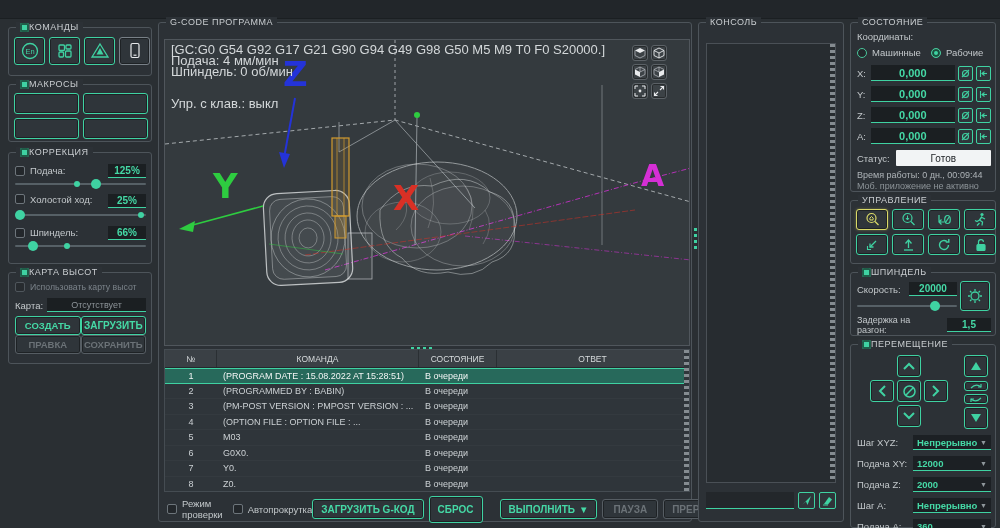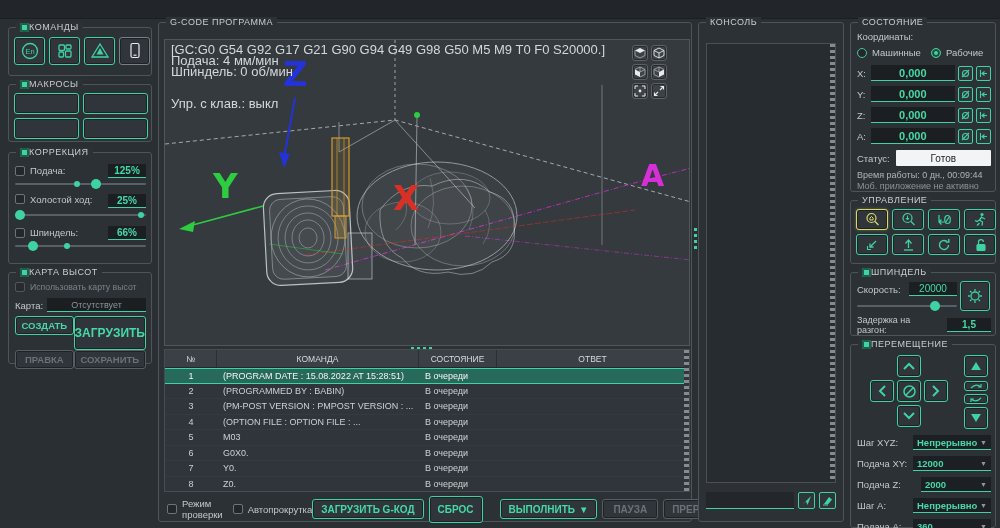--- a/index.html
+++ b/index.html
@@ -179,21 +179,21 @@
     <div style="position:absolute;left:6px;top:9px;display:flex;align-items:center;gap:5px;">
       <span class="cb" style="opacity:.55;"></span>
       <span class="lbl dim" style="font-size:8.7px;">Использовать карту высот</span>
     </div>
     <div style="position:absolute;left:6px;top:25px;display:flex;align-items:center;gap:4px;width:131px;">
       <span class="lbl">Карта:</span>
       <span class="field dim" style="flex:1;height:14px;font-size:9px;">Отсутствует</span>
     </div>
     <div style="position:absolute;left:6px;top:43px;width:131px;display:grid;grid-template-columns:1fr 1fr;gap:0;">
       <div class="btn" style="height:19px;font-size:9.5px;">СОЗДАТЬ</div>
-      <div class="btn" style="height:34px;font-size:12px;">ЗАГРУЗИТЬ</div>
+      <div class="btn" style="height:19px;font-size:10px;">ЗАГРУЗИТЬ</div>
       <div class="btn disabled" style="height:19px;font-size:9.5px;">ПРАВКА</div>
       <div class="btn disabled" style="height:19px;font-size:9.5px;">СОХРАНИТЬ</div>
     </div>
   </div>
 
   <div class="panel" style="left:158px;top:22px;width:534px;height:500px;">
     <div class="ptitle">
         <span>G-CODE ПРОГРАММА</span>
       </div>
 
@@ -629,21 +629,21 @@
     </div>
   </div>
 
   <div class="panel" style="left:850px;top:272px;width:146px;height:64px;">
     <div class="ptitle">
         <span class="toggle"></span>
         <span>ШПИНДЕЛЬ</span>
       </div>
     <div style="position:absolute;left:6px;top:9px;display:flex;align-items:center;gap:5px;width:100px;">
       <span class="lbl" style="flex:1;">Скорость:</span>
-      <span class="field" style="width:48px;height:14px;font-weight:normal;">20000</span>
+      <span class="field" style="width:48px;height:14px;font-weight:bold;">20000</span>
     </div>
     <div class="sqbtn" style="position:absolute;right:5px;top:8px;width:30px;height:30px;">
       <svg class="ic" width="18" height="18" viewBox="0 0 18 18" fill="none" stroke="#3fd2a2" stroke-width="1.3">
           <circle cx="9" cy="9" r="4"></circle>
           <path d="M9 2 V4 M9 14 V16 M2 9 H4 M14 9 H16 M4 4 L5.5 5.5 M12.5 12.5 L14 14 M14 4 L12.5 5.5 M5.5 12.5 L4 14"></path>
         </svg>
     </div>
     <div class="slider" style="position:absolute;left:6px;top:27px;width:100px;">
       <span class="track"></span>
         <span class="handle" style="left:78%;"></span>
@@ -721,21 +721,21 @@
         </div>
 
         <div style="display:flex;align-items:center;gap:4px;margin-bottom:6px;">
           <span class="lbl" style="width:52px;flex:none;">Подача XY:</span>
           <div class="dd" style="flex:1;">
             <span>12000</span>
             <span class="caret">▼</span>
           </div>
         </div>
 
-        <div style="display:flex;align-items:center;gap:12px;margin-bottom:6px;">
+        <div style="display:flex;align-items:center;gap:4px;margin-bottom:6px;">
           <span class="lbl" style="width:52px;flex:none;">Подача Z:</span>
           <div class="dd" style="flex:1;">
             <span>2000</span>
             <span class="caret">▼</span>
           </div>
         </div>
 
         <div style="display:flex;align-items:center;gap:4px;margin-bottom:6px;">
           <span class="lbl" style="width:52px;flex:none;">Шаг A:</span>
           <div class="dd" style="flex:1;">

